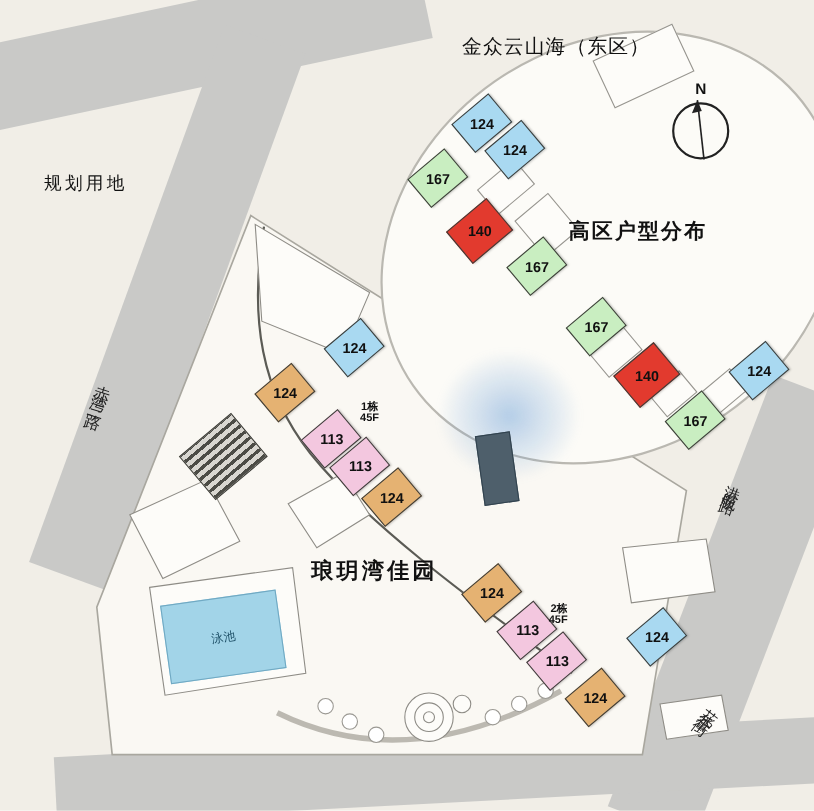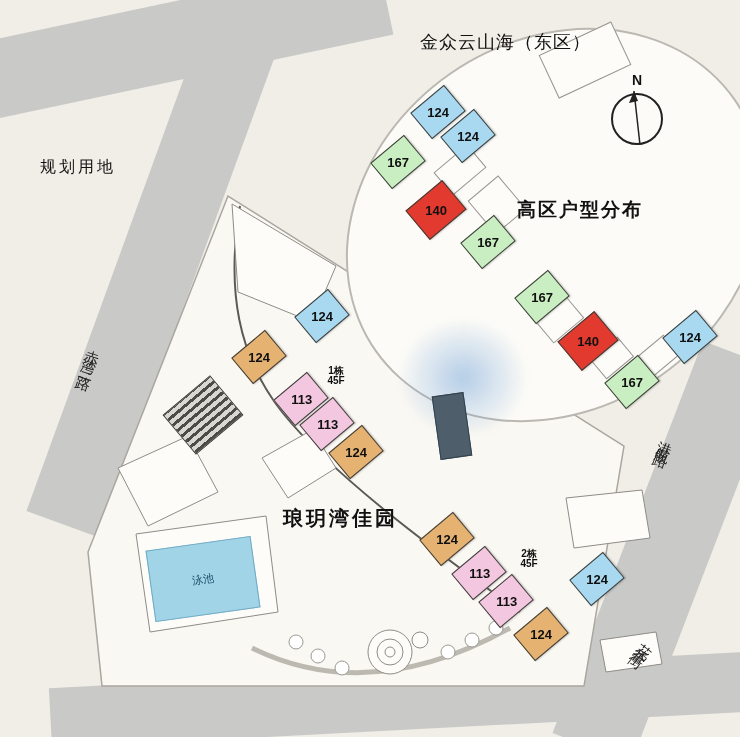--- a/index.html
+++ b/index.html
@@ -141,21 +141,21 @@
       <span>124</span>
     </div>
   <div class="unit" style="left: 519px; top: 617px; transform: rotate(-40deg); background: rgb(229, 178, 114);">
       <span>124</span>
     </div>
 
   <div class="tower-label" style="left:320px;top:366px;width:32px;">
     <div>1栋</div>
     <div>45F</div>
   </div>
-  <div class="tower-label" style="left:513px;top:549px;width:32px;">
+  <div class="tower-label" style="left:484px;top:549px;width:32px;text-align:right;">
     <div>2栋</div>
     <div>45F</div>
   </div>
 
   <div class="compass">
     <div class="compass-n">N</div>
     <svg width="64" height="58" viewBox="0 0 64 58">
       <circle cx="32" cy="30" r="25" fill="none" stroke="#222" stroke-width="2"></circle>
       <line x1="29" y1="2" x2="35" y2="56" stroke="#222" stroke-width="1.5"></line>
       <polygon points="29,2 24,14 33,12" fill="#222"></polygon>

